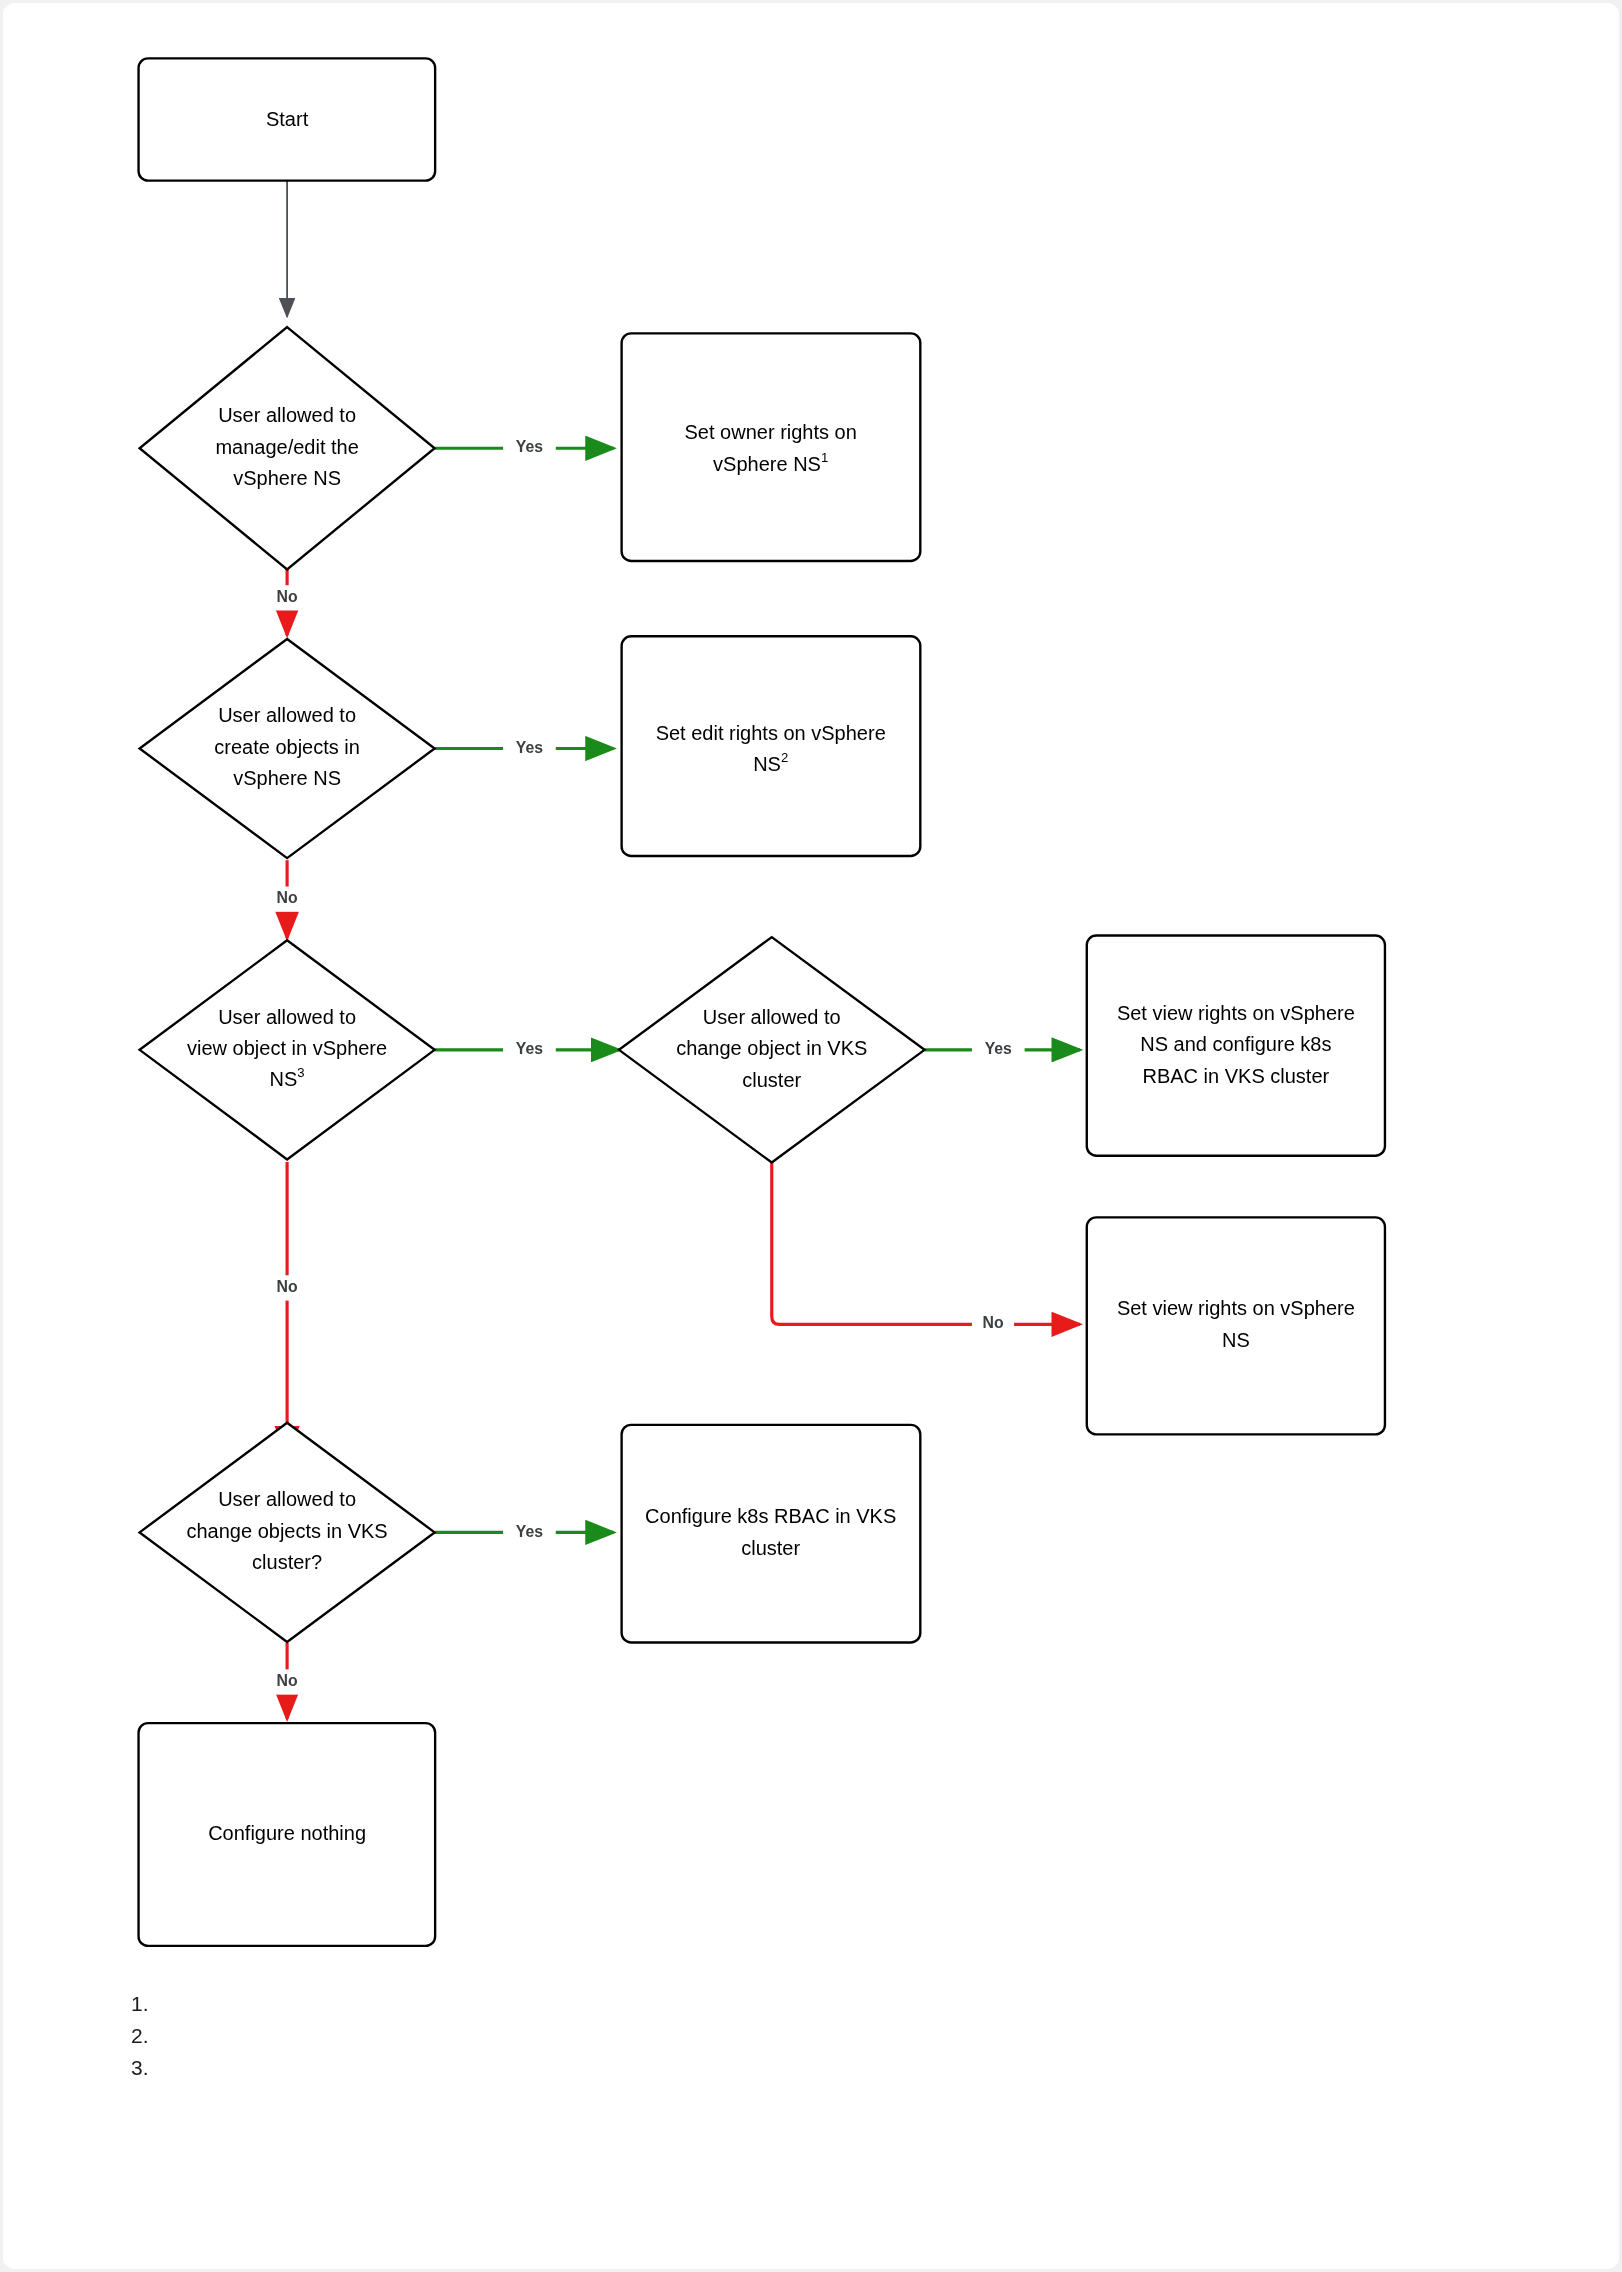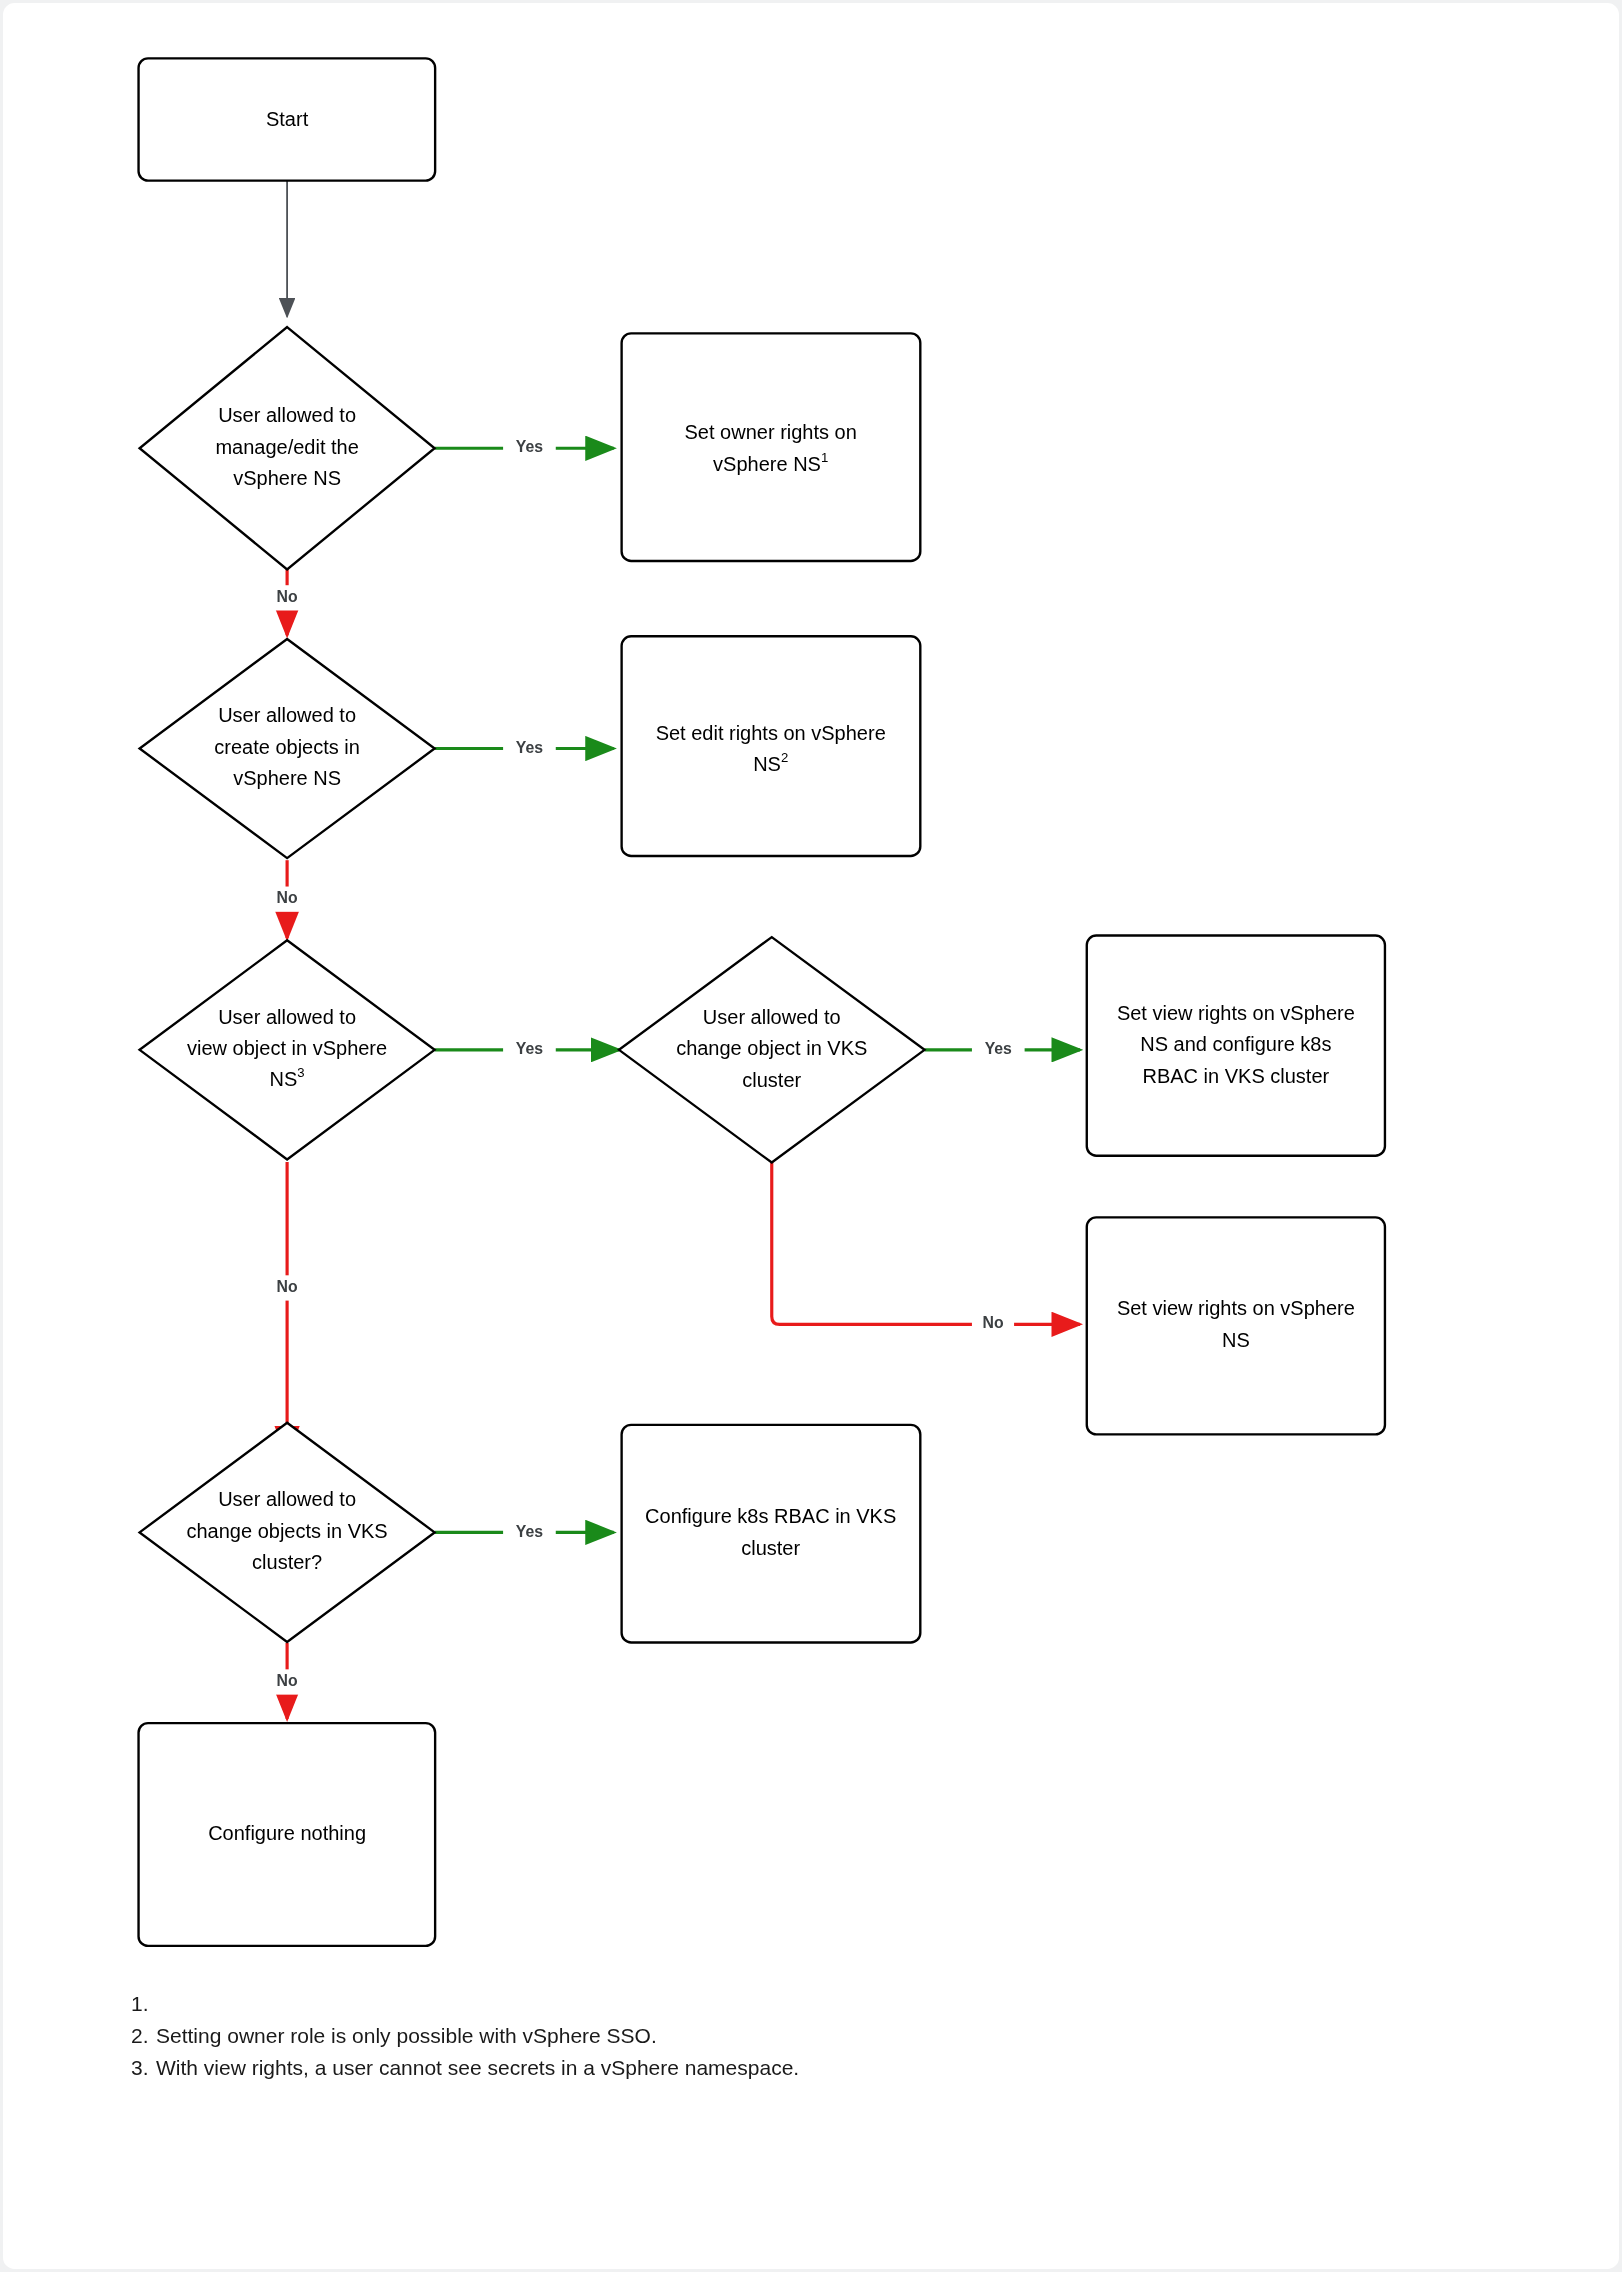--- a/index.html
+++ b/index.html
@@ -258,22 +258,20 @@
     </g>
   </svg>
 
   <div id="footnotes">
     <ol>
       <li>
         <span class="num">1.</span>
       </li>
       <li>
         <span class="num">2.</span>
-        <span class="txt"> Setting owner role is only possible with vSphere SSO.</span>
       </li>
       <li>
         <span class="num">3.</span>
-        <span class="txt">With view rights, a user cannot see secrets in a vSphere namespace.</span>
       </li>
     </ol>
   </div>
 </div>
 
 
 </body></html>

